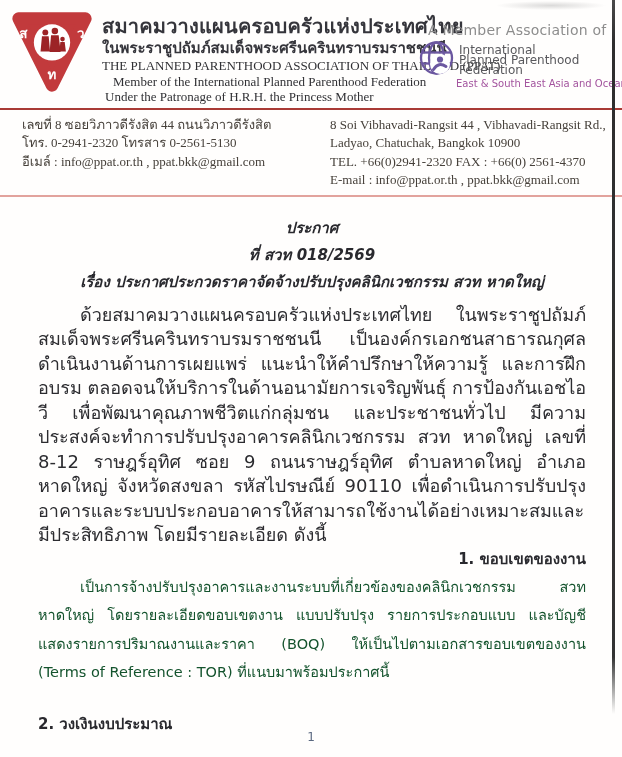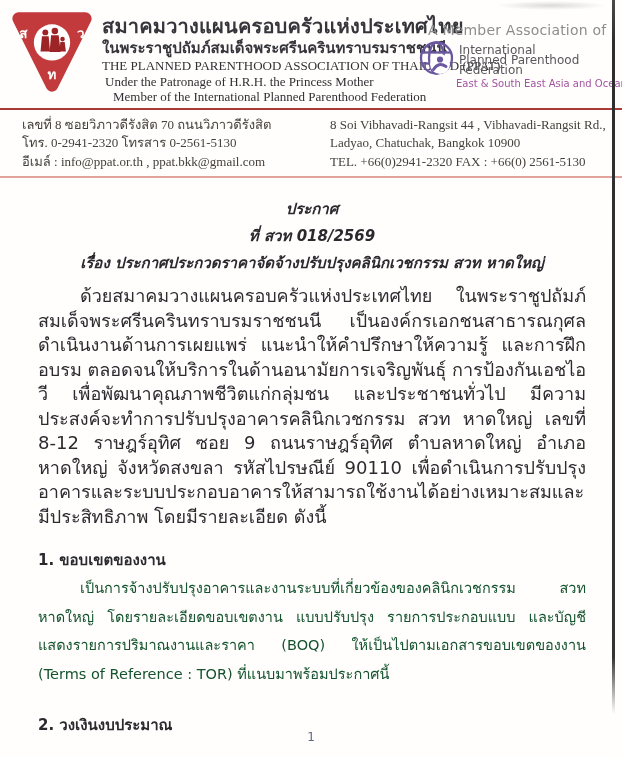--- a/index.html
+++ b/index.html
@@ -42,21 +42,21 @@
   
   .main { padding:0 36px 0 38px; }
   .doc-title-block { margin-top:18px; text-align:center; }
   .doc-title-block div { font-size:15px; font-weight:bold; color:#29292e; line-height:27px;font-style:italic; }
 
   .intro {
     margin-top:7px; font-size:18px; line-height:24.5px;
     text-align:justify; text-indent:42px; color:#2c2c30;
   }
   .sec-heading { font-size:15px; font-weight:bold; color:#29292e; line-height:22px; }
-  .sh-1 { margin-top:20px; }
+  .sh-1 { margin-top:0;text-align:right; }
   .sh-2 { margin-top:26px; }
   .sec-body {
     margin-top:3px; font-size:14.5px; line-height:28.5px;
     text-align:justify; text-indent:42px; color:#14532d;
   }
   .sec-body b { font-weight:bold; }
 
   .page-number {
     position:absolute; bottom:13px; left:0; width:100%;
     text-align:center; font-size:12px; color:#5a6880;
@@ -94,22 +94,22 @@
         <text x="15" y="31">ส</text>
         <text x="75" y="31">ว</text>
         <text x="45" y="74">ท</text>
       </g>
     </svg>
 
     <div class="org-block">
       <div class="org-name-thai">สมาคมวางแผนครอบครัวแห่งประเทศไทย</div>
       <div class="org-patron-thai">ในพระราชูปถัมภ์สมเด็จพระศรีนครินทราบรมราชชนนี</div>
       <div class="org-en l1">THE PLANNED PARENTHOOD ASSOCIATION OF THAILAND (PPAT)</div>
+      <div class="org-en l3">Member of the International Planned Parenthood Federation</div>
       <div class="org-en l2">Under the Patronage of H.R.H. the Princess Mother</div>
-      <div class="org-en l3">Member of the International Planned Parenthood Federation</div>
     </div>
 
     <div class="ippf">
       <div class="ippf-member">A Member Association of</div>
       <div class="ippf-row">
         <svg class="ippf-globe" viewBox="0 0 37 37" aria-hidden="true">
           <g stroke="#6b57a0" stroke-width="2.3" fill="none">
             <circle cx="18.5" cy="18" r="15.5"></circle>
             <ellipse cx="18.5" cy="18" rx="7.5" ry="15.5"></ellipse>
             <path d="M4 12.5 H33"></path>
@@ -126,28 +126,29 @@
         </div>
       </div>
       <div class="ippf-region">East &amp; South East Asia and Oceania Region</div>
     </div>
   </div>
 
   <div class="rule-dark"></div>
 
   <div class="addresses">
     <div class="addr-col thai">
-      <div>เลขที่ 8 ซอยวิภาวดีรังสิต 70 ถนนวิภาวดีรังสิต</div>
+      <div>เลขที่ 8 ซอยวิภาวดีรังสิต 44 ถนนวิภาวดีรังสิต</div>
       <div>โทร. 0-2941-2320  โทรสาร 0-2561-5130</div>
       <div>อีเมล์ : info@ppat.or.th , ppat.bkk@gmail.com</div>
     </div>
     <div class="addr-col en">
       <div>8 Soi Vibhavadi-Rangsit 44 , Vibhavadi-Rangsit Rd.,</div>
       <div>Ladyao, Chatuchak, Bangkok 10900</div>
-      <div>TEL. +66(0)2941-2320  FAX : +66(0) 2561-5130</div>
+      <div>TEL. +66(0)2941-2320  FAX : +66(0) 2561-4370</div>
+      <div>E-mail : info@ppat.or.th , ppat.bkk@gmail.com</div>
     </div>
   </div>
 
   <div class="rule-light"></div>
 
   <div class="main">
 
     <div class="doc-title-block">
       <div>ประกาศ</div>
       <div>ที่ สวท 018/2569</div>

